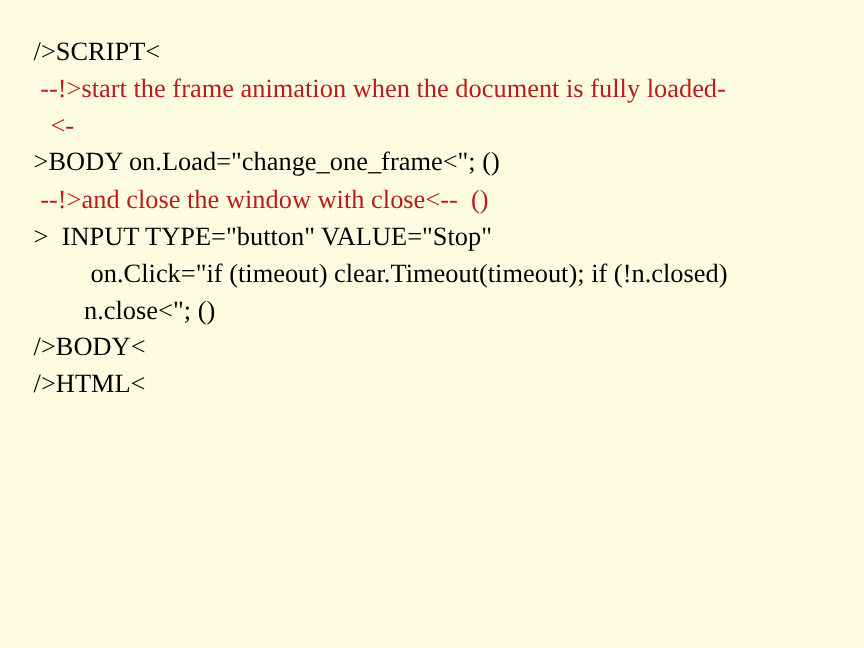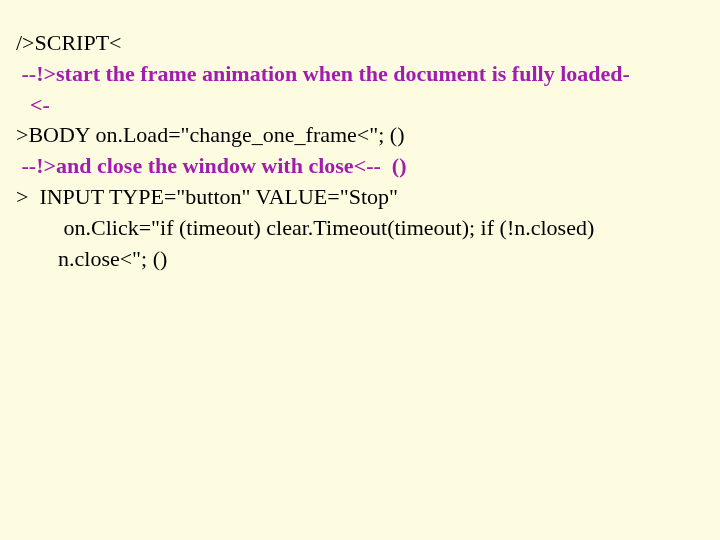--- a/index.html
+++ b/index.html
@@ -7,38 +7,39 @@
     padding: 0;
     width: 720px;
     height: 540px;
     background: #fdfce0;
     font-family: "Times New Roman", Times, serif;
     font-size: 22px;
     color: #000;
     overflow: hidden;
   }
   .page {
-    padding: 28px 20px 20px 16px;
+    padding: 28px 20px 20px 28px;
     line-height: 1.4;
   }
   .comment {
-    color: #a21caf;
-    font-weight: bold;
+    color: #b91c1c;
   }
   .line {
     white-space: pre-wrap;
   }
   .indent1 { padding-left: 14px; }
   .indent2 { padding-left: 42px; }
 </style>
 </head>
 <body>
 
 <div class="page">
   <div class="line">/&gt;SCRIPT&lt;</div>
   <div class="line comment"> --!&gt;start the frame animation when the document is fully loaded-</div>
   <div class="line comment indent1">&lt;-</div>
   <div class="line">&gt;BODY on.Load="change_one_frame&lt;"; ()</div>
   <div class="line comment"> --!&gt;and close the window with close&lt;--  ()</div>
   <div class="line">&gt;  INPUT TYPE="button" VALUE="Stop"</div>
   <div class="line indent2"> on.Click="if (timeout) clear.Timeout(timeout); if (!n.closed)</div>
   <div class="line indent2">n.close&lt;"; ()</div>
+  <div class="line">/&gt;BODY&lt;</div>
+  <div class="line">/&gt;HTML&lt;</div>
 </div>
 
 </body></html>

